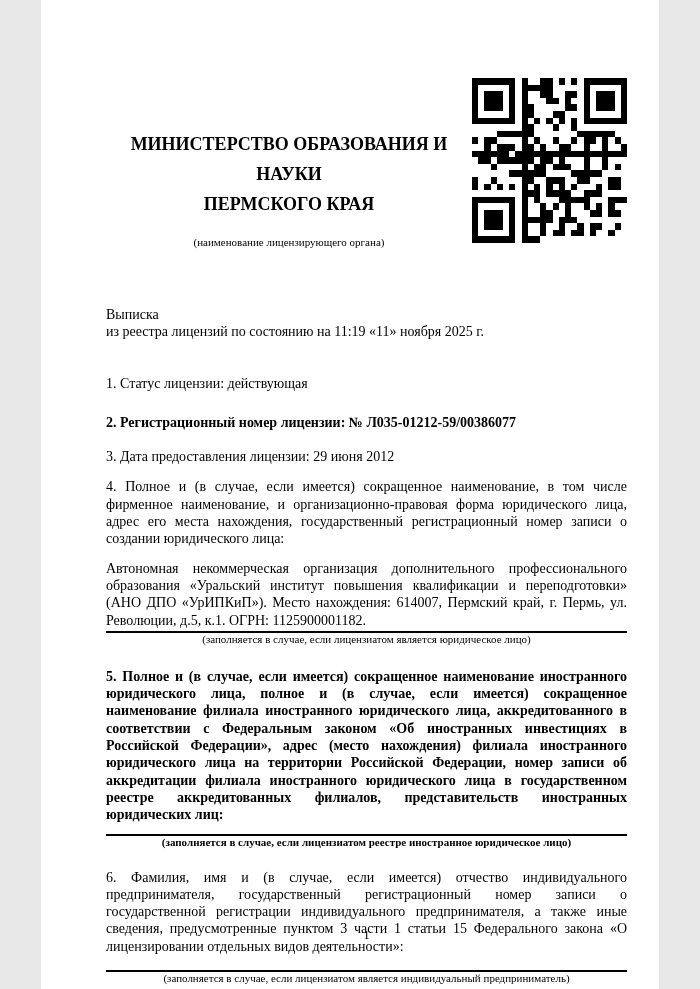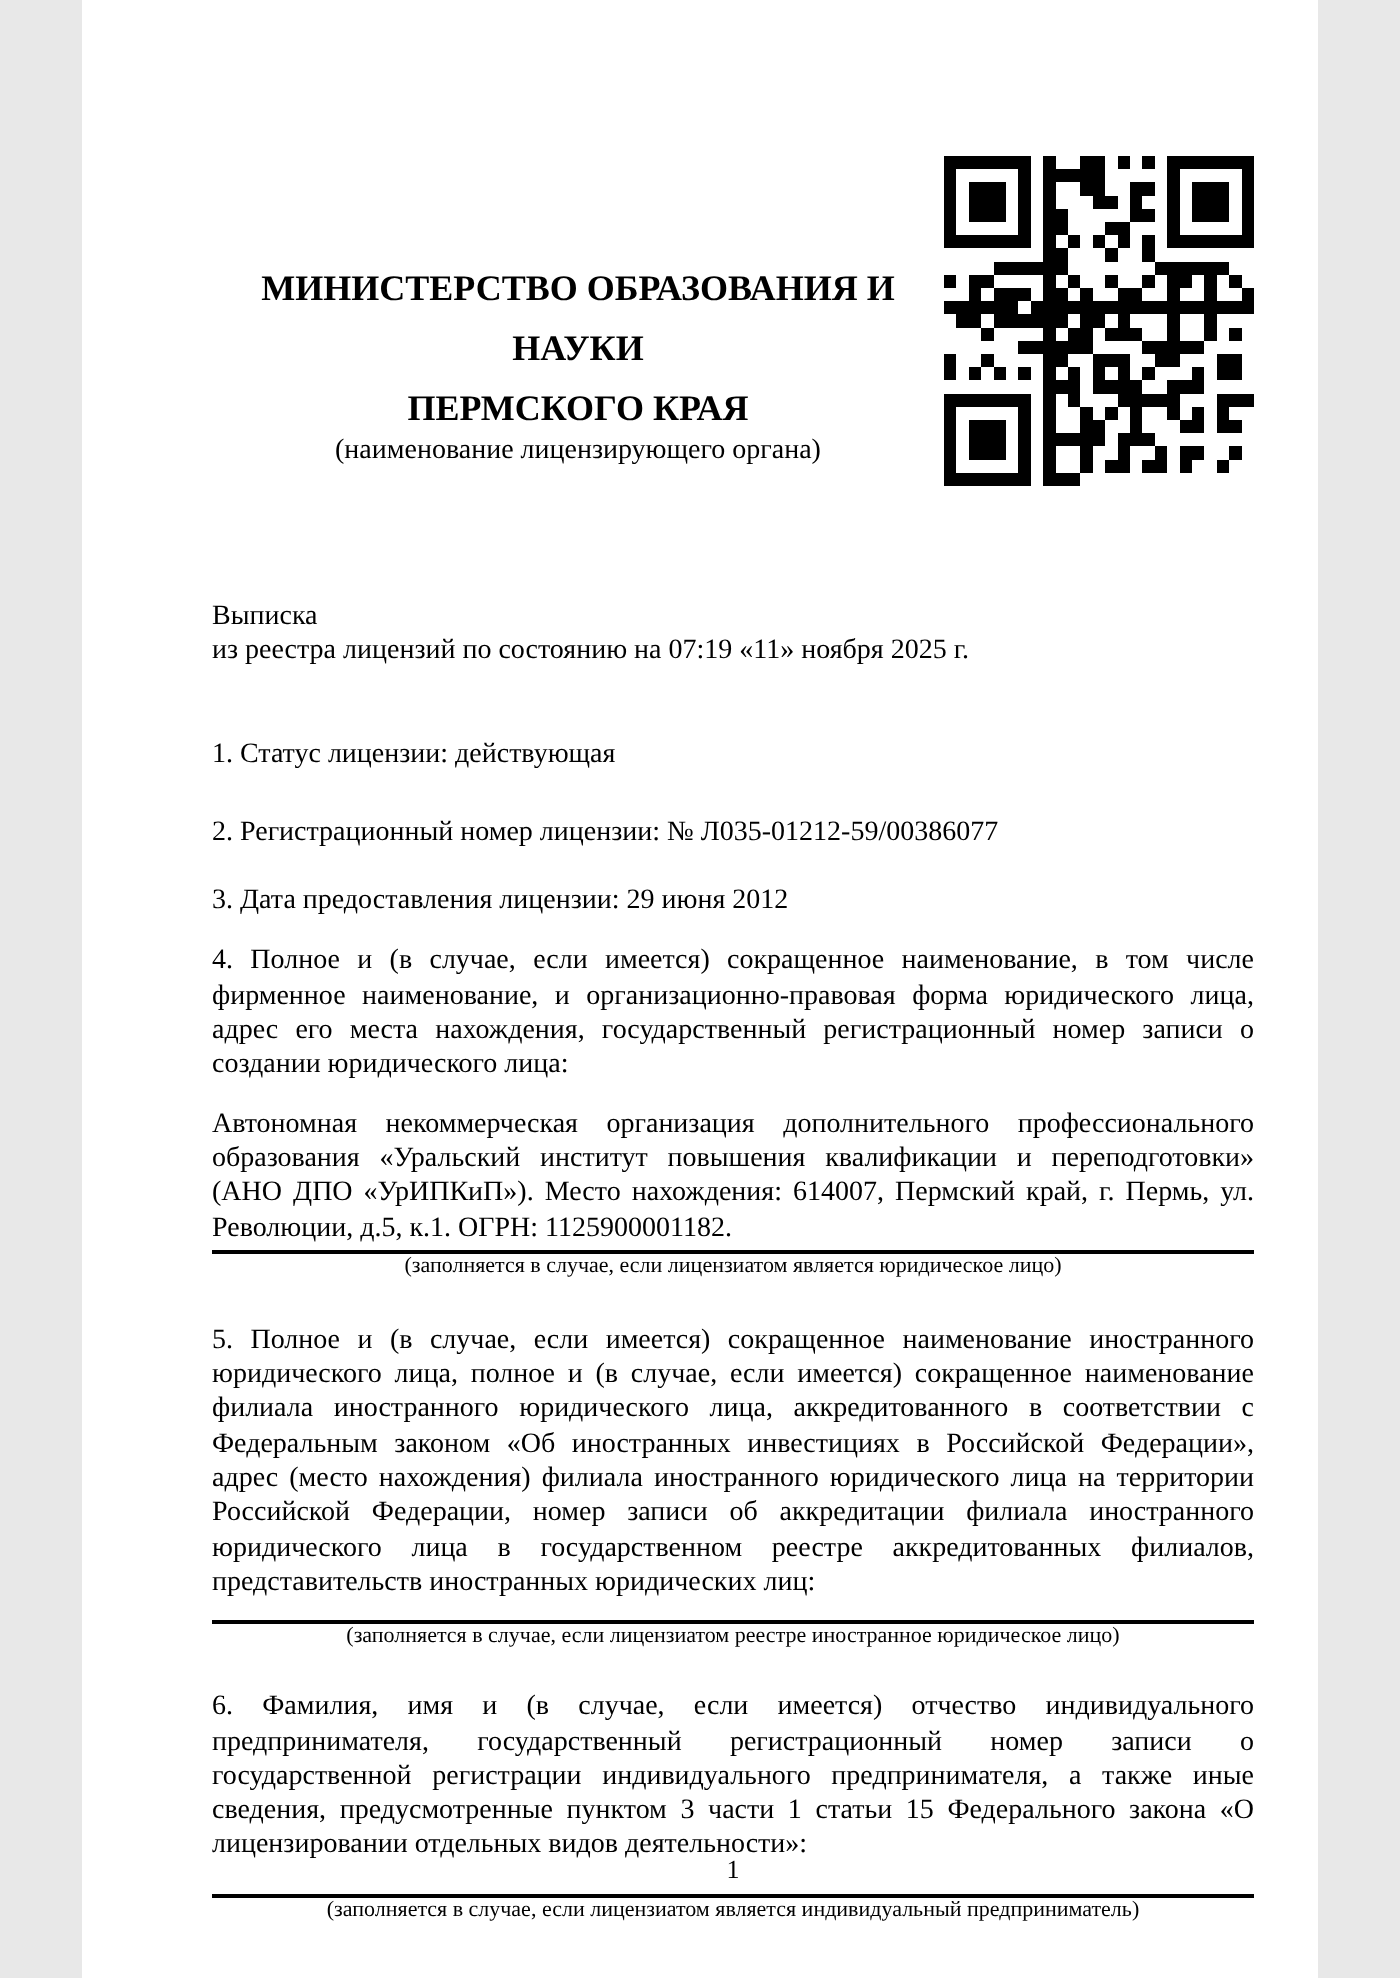--- a/index.html
+++ b/index.html
@@ -32,39 +32,39 @@
     width: 425px;
     text-align: center;
     padding-top: 51px;
   }
   .ministry-name {
     font-weight: bold;
     font-size: 18px;
     line-height: 30px;
   }
   .ministry-caption {
-    font-size: 14px;
+    font-size: 11px;
     line-height: 14px;
-    margin-top: 0;
+    margin-top: 16px;
   }
   .qr {
     width: 155px;
     height: 165px;
     flex: 0 0 auto;
   }
   .qr svg { width: 100%; height: 100%; display: block; }
 
   .doc-title {
     margin-top: 57px;
     text-align: left;
   }
 
   .item { margin-top: 16px; }
   .m34 { margin-top: 34px; }
-  .m22 { margin-top: 22px; }
+  .m22 { margin-top: 22px; font-weight: bold; }
   .m17 { margin-top: 17px; font-family: Liberation Serif, serif; }
   .m13 { margin-top: 13px; }
   .m20 { margin-top: 20px; }
   .m27 { margin-top: 43px; }
 
   .just { text-align: justify; margin-top: 12px; }
 
   .item-caption {
     font-size: 11px;
     line-height: 13px;
@@ -411,21 +411,21 @@
           <rect x="6" y="24" width="1" height="1" fill="#000"></rect>
           <rect x="8" y="24" width="1" height="1" fill="#000"></rect>
           <rect x="9" y="24" width="1" height="1" fill="#000"></rect>
           <rect x="10" y="24" width="1" height="1" fill="#000"></rect>
         </svg>
       </div>
   </div>
 
   <div class="doc-title">
     <div>Выписка</div>
-    <div>из реестра лицензий по состоянию на 07:19 «11» ноября 2025 г.</div>
+    <div>из реестра лицензий по состоянию на 11:19 «11» ноября 2025 г.</div>
   </div>
 
   <div class="item m34">
     <div>1. Статус лицензии: действующая</div>
   </div>
 
   <div class="item m22">
     <div>2. Регистрационный номер лицензии: № Л035-01212-59/00386077</div>
   </div>
 

